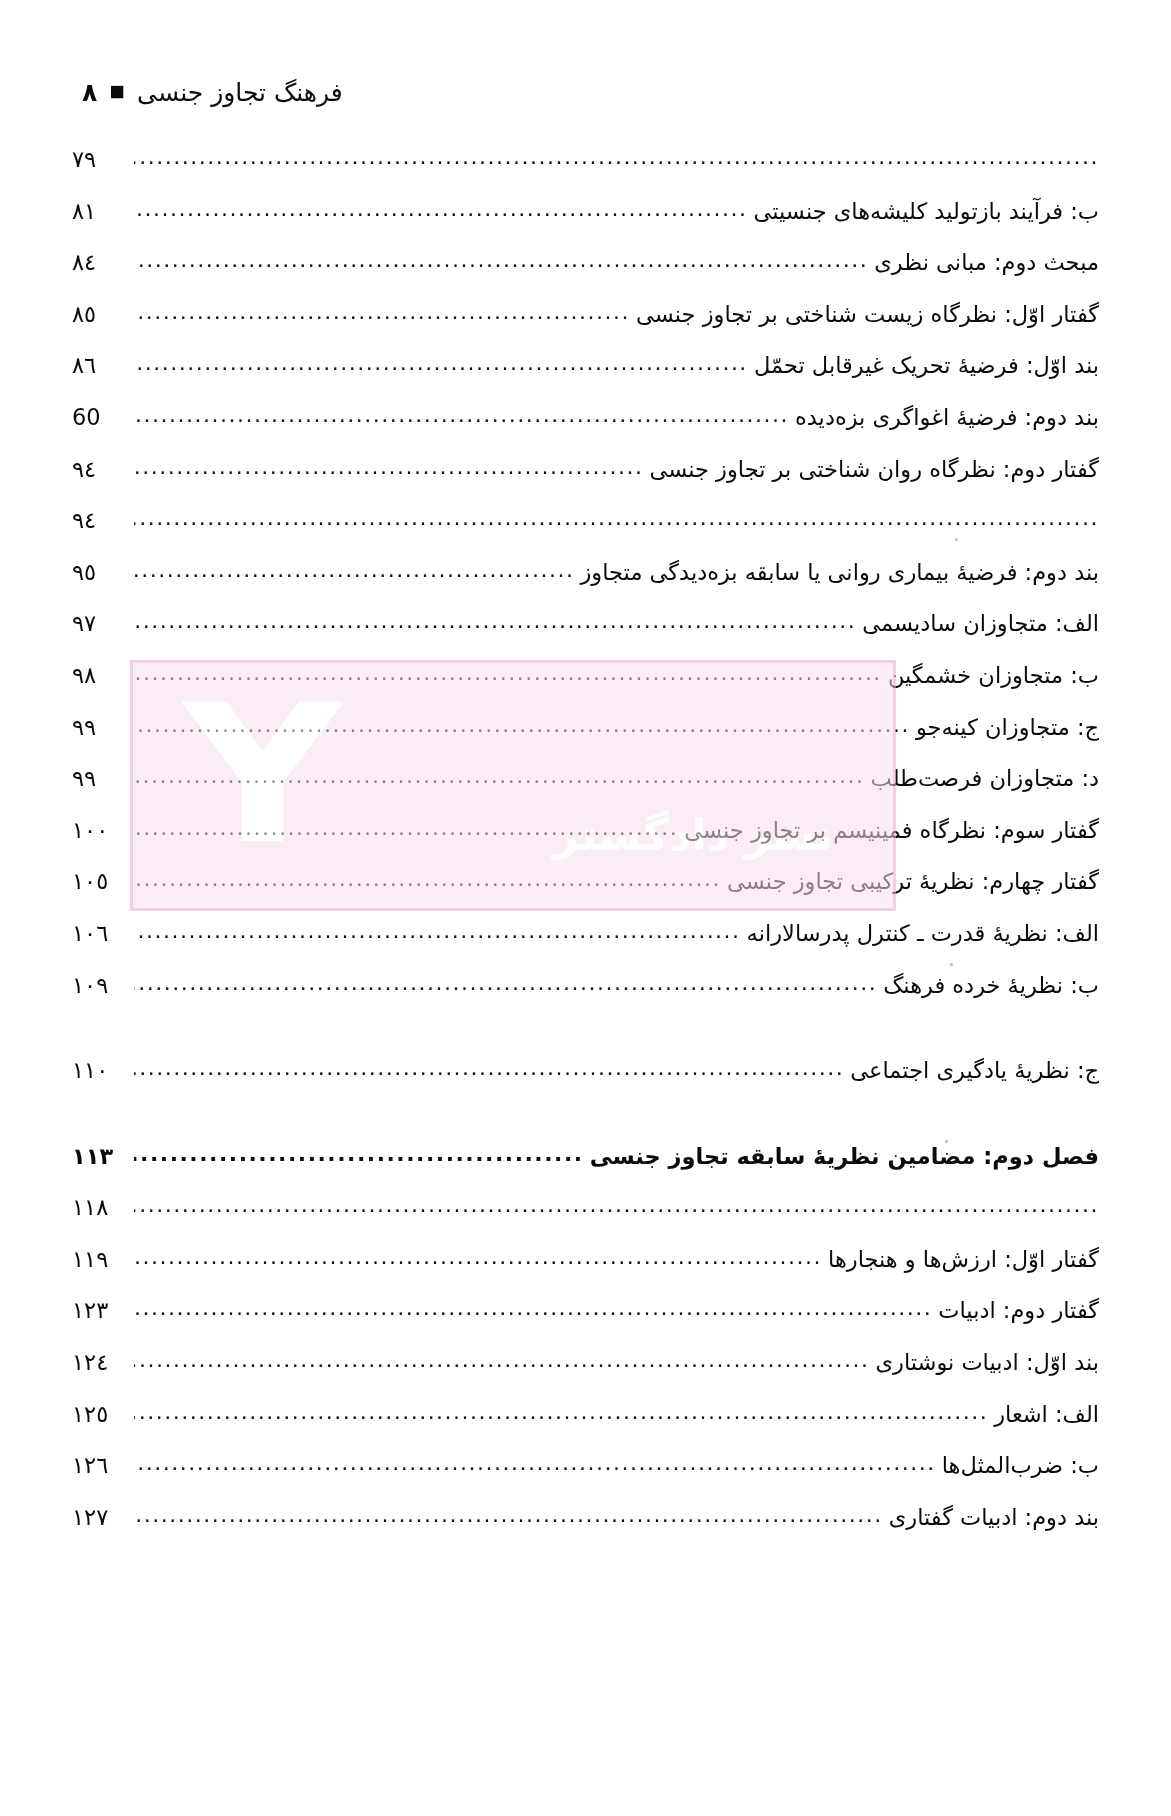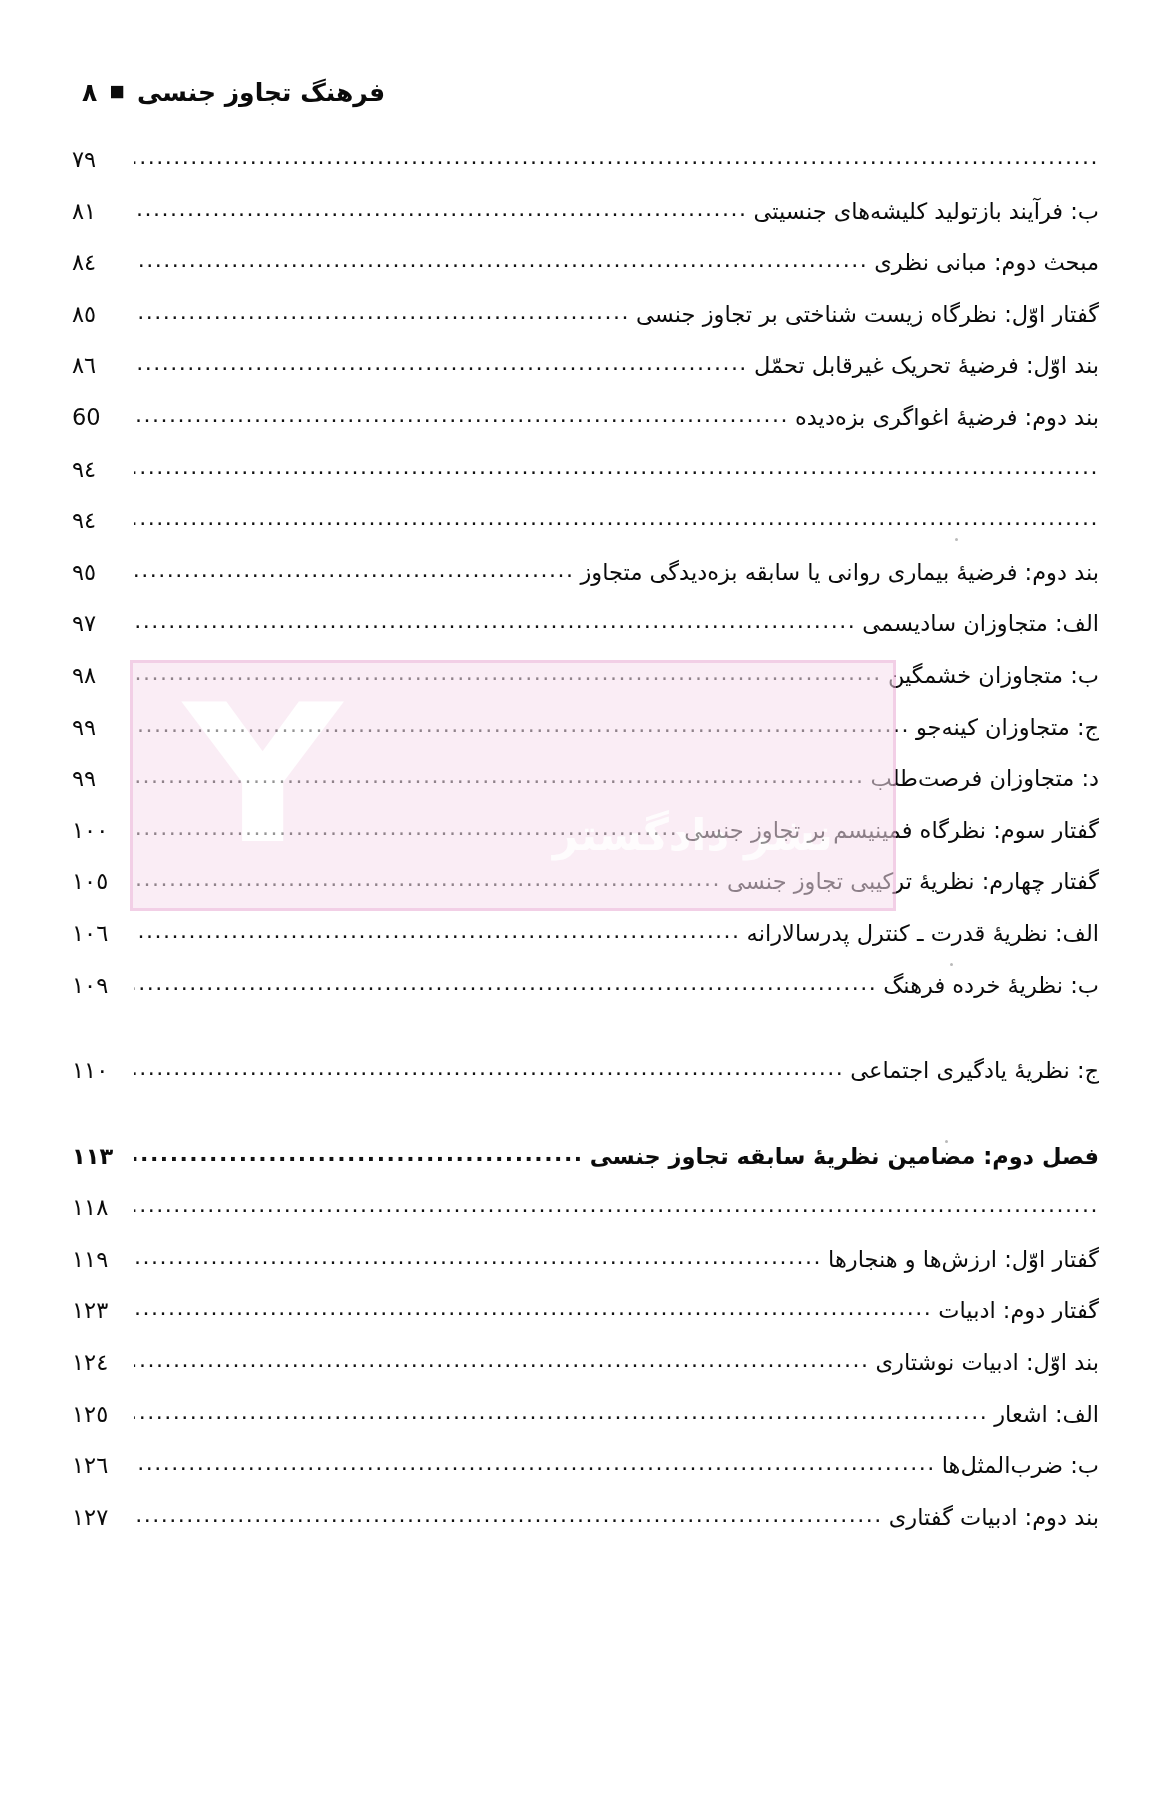--- a/index.html
+++ b/index.html
@@ -40,21 +40,21 @@
     font-weight: bold;
   }
   .page-header .hdr-sep {
     font-size: 19px;
     line-height: 1;
     position: relative;
     top: -2px;
   }
   .page-header .hdr-title {
     font-size: 25px;
-    font-weight: bold;
+    font-weight: normal;
   }
   
   .toc {
     direction: rtl;
   }
   .toc-row {
     display: flex;
     align-items: baseline;
     width: 100%;
     font-size: 22.5px;
@@ -175,20 +175,21 @@
         <span class="toc-label">بند اوّل: فرضیهٔ تحریک غیرقابل تحمّل</span>
         <span class="toc-dots">........................................................................................................................</span>
         <span class="toc-page">٨٦</span>
       </div>
       <div class="toc-row">
         <span class="toc-label">بند دوم: فرضیهٔ اغواگری بزه‌دیده</span>
         <span class="toc-dots">........................................................................................................................</span>
         <span class="toc-page">60</span>
       </div>
       <div class="toc-row">
+        <span class="toc-label">گفتار دوم: نظرگاه روان شناختی بر تجاوز جنسی</span>
         <span class="toc-dots">........................................................................................................................</span>
         <span class="toc-page">٩٤</span>
       </div>
       <div class="toc-row">
         <span class="toc-dots">........................................................................................................................</span>
         <span class="toc-page">٩٤</span>
       </div>
       <div class="toc-row">
         <span class="toc-label">بند دوم: فرضیهٔ بیماری روانی یا سابقه بزه‌دیدگی متجاوز</span>
         <span class="toc-dots">........................................................................................................................</span>

